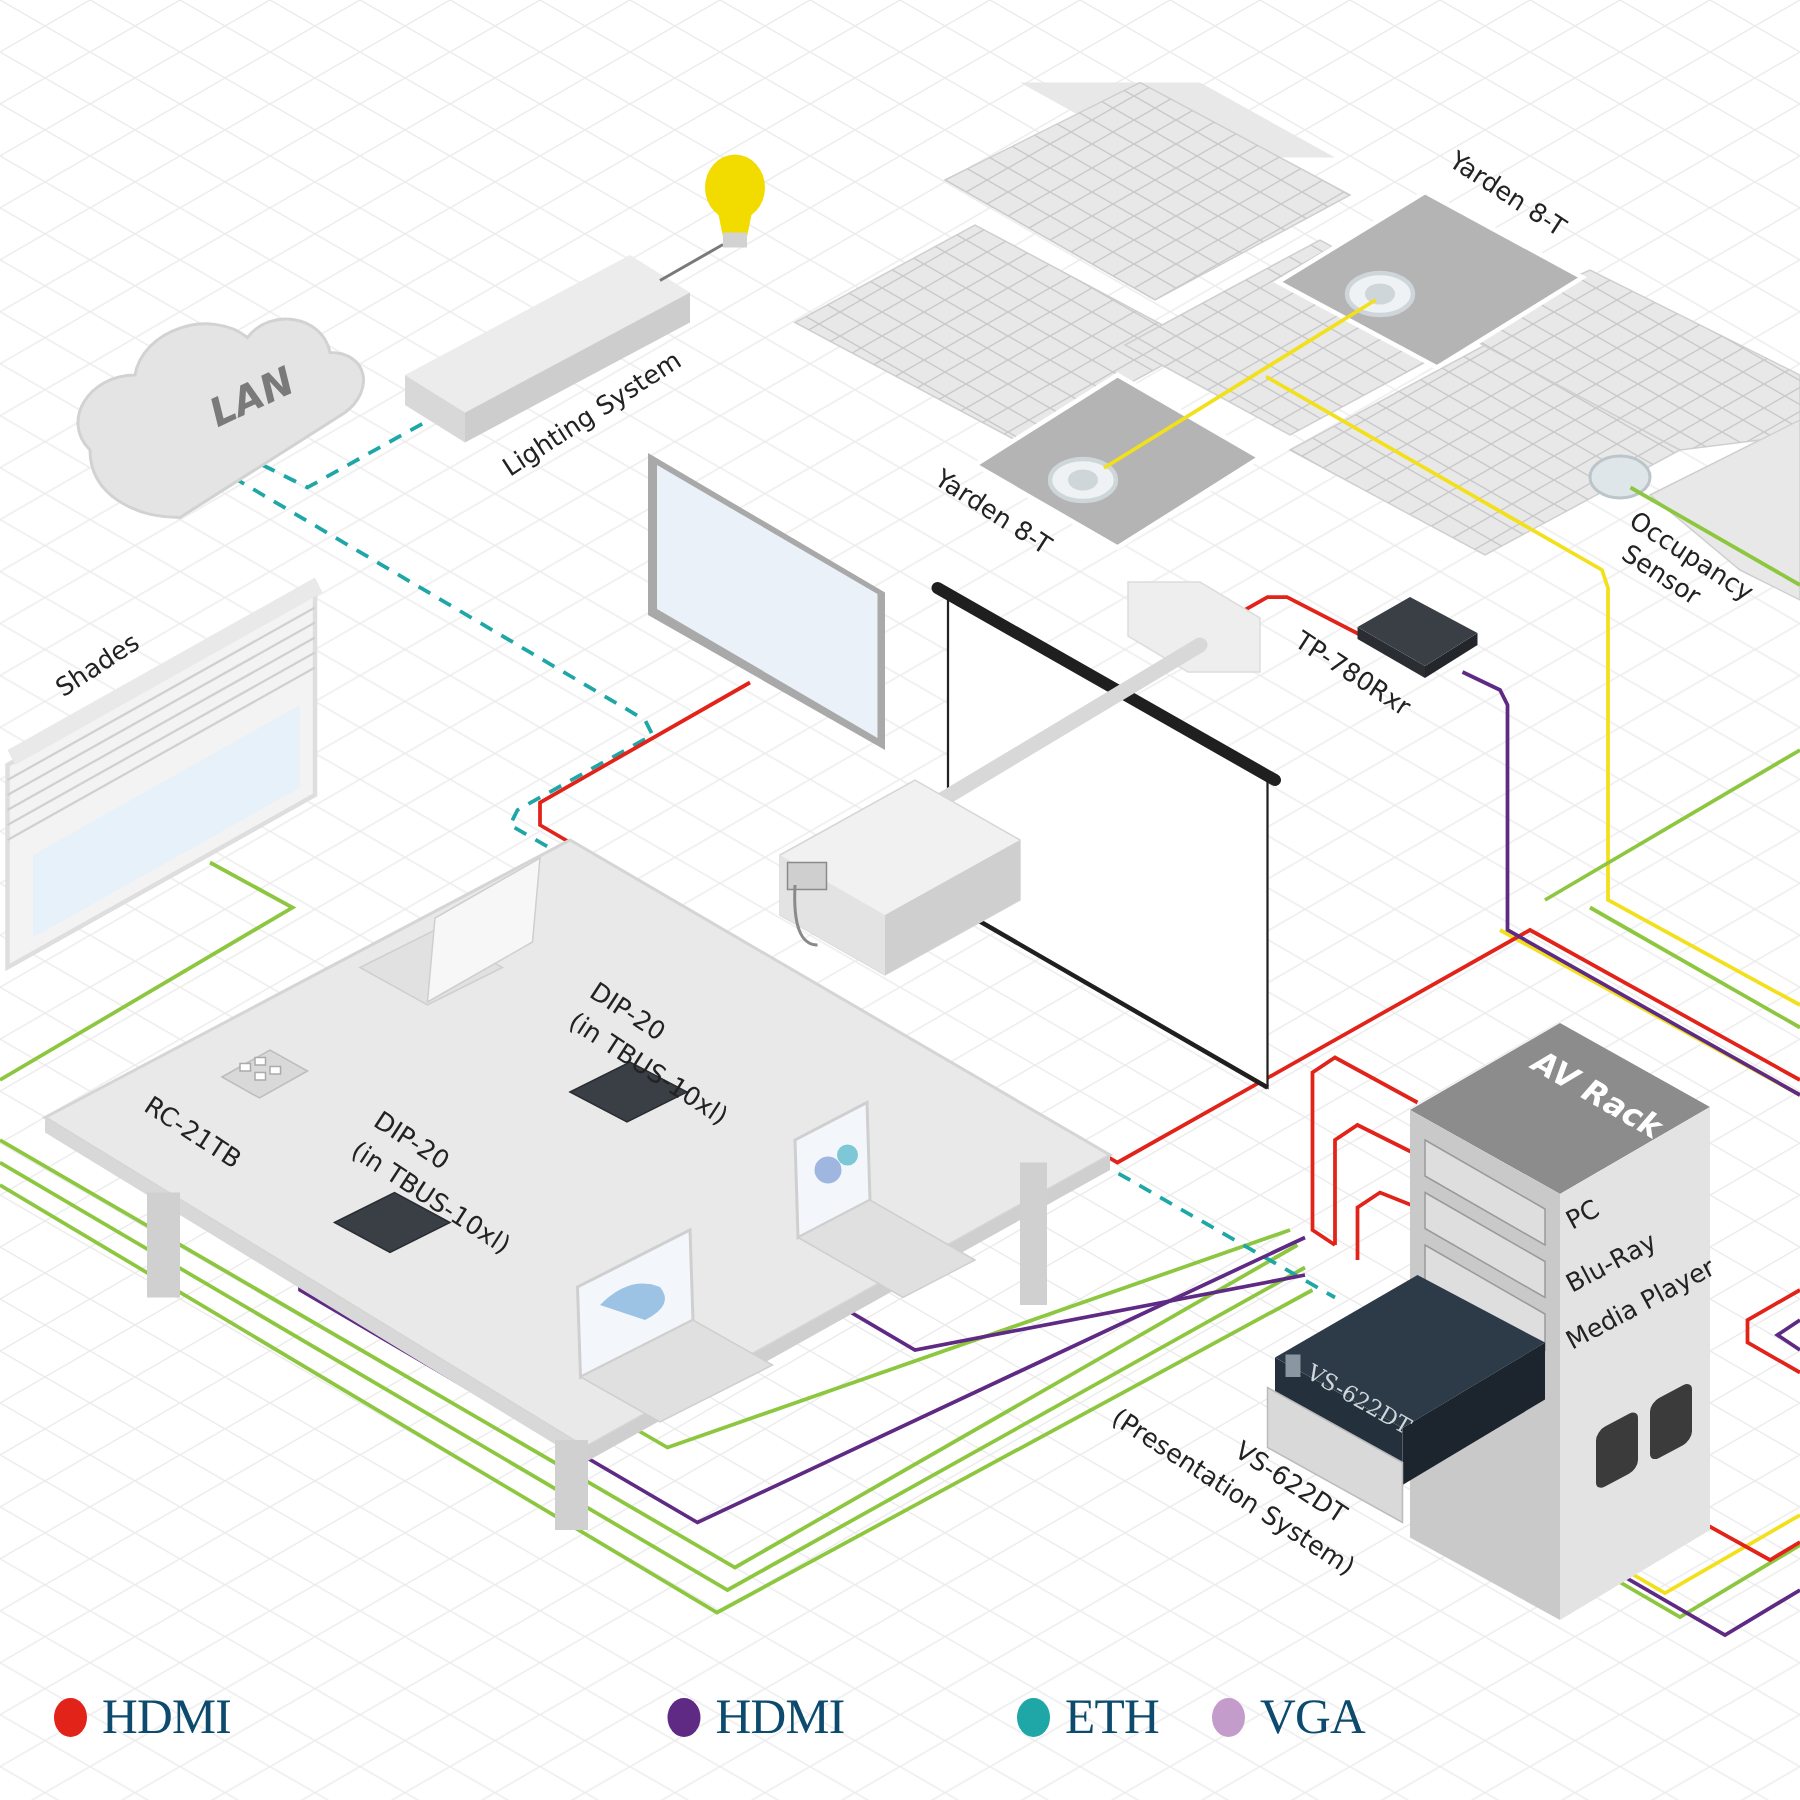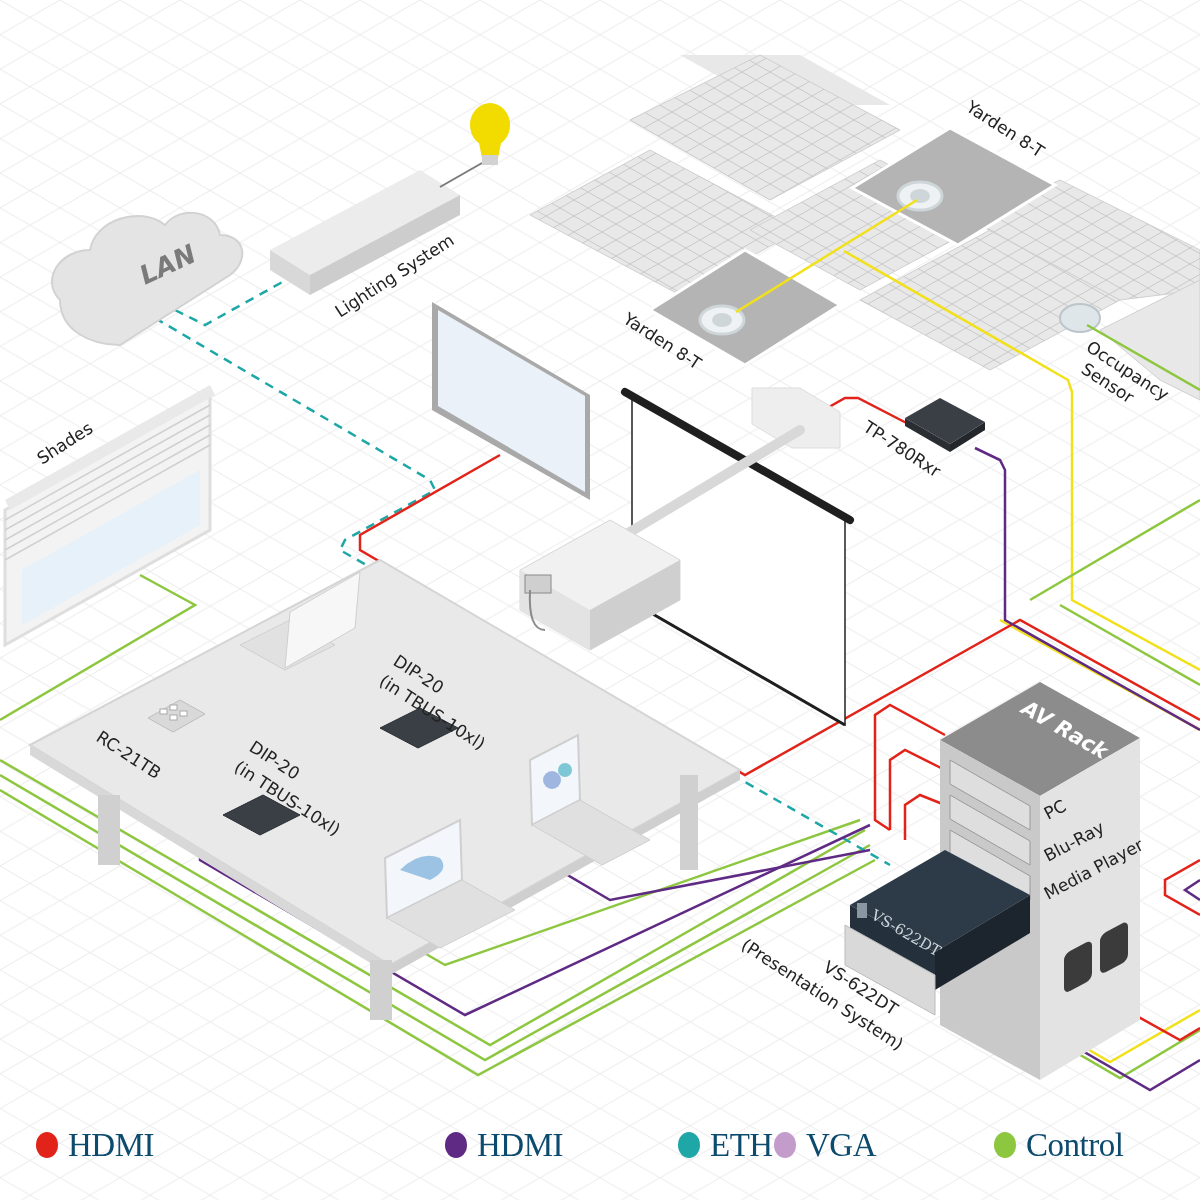--- a/index.html
+++ b/index.html
@@ -258,21 +258,17 @@
     <span class="legend-label">HDMI</span>
   </div>
   <div class="legend-item" style="left:445px">
     <span class="legend-dot" style="background:#5f2a84"></span>
     <span class="legend-label">HDMI</span>
   </div>
   <div class="legend-item" style="left:678px">
     <span class="legend-dot" style="background:#1fa7a8"></span>
     <span class="legend-label">ETH</span>
   </div>
-  <div class="legend-item" style="left:774px">
+  <div class="legend-item" style="left:808px">
     <span class="legend-dot" style="background:#c49ccc"></span>
     <span class="legend-label">VGA</span>
   </div>
-  <div class="legend-item" style="left:994px">
-    <span class="legend-dot" style="background:#8dc63f"></span>
-    <span class="legend-label">Control</span>
-  </div>
 </div>
 
 </body></html>

